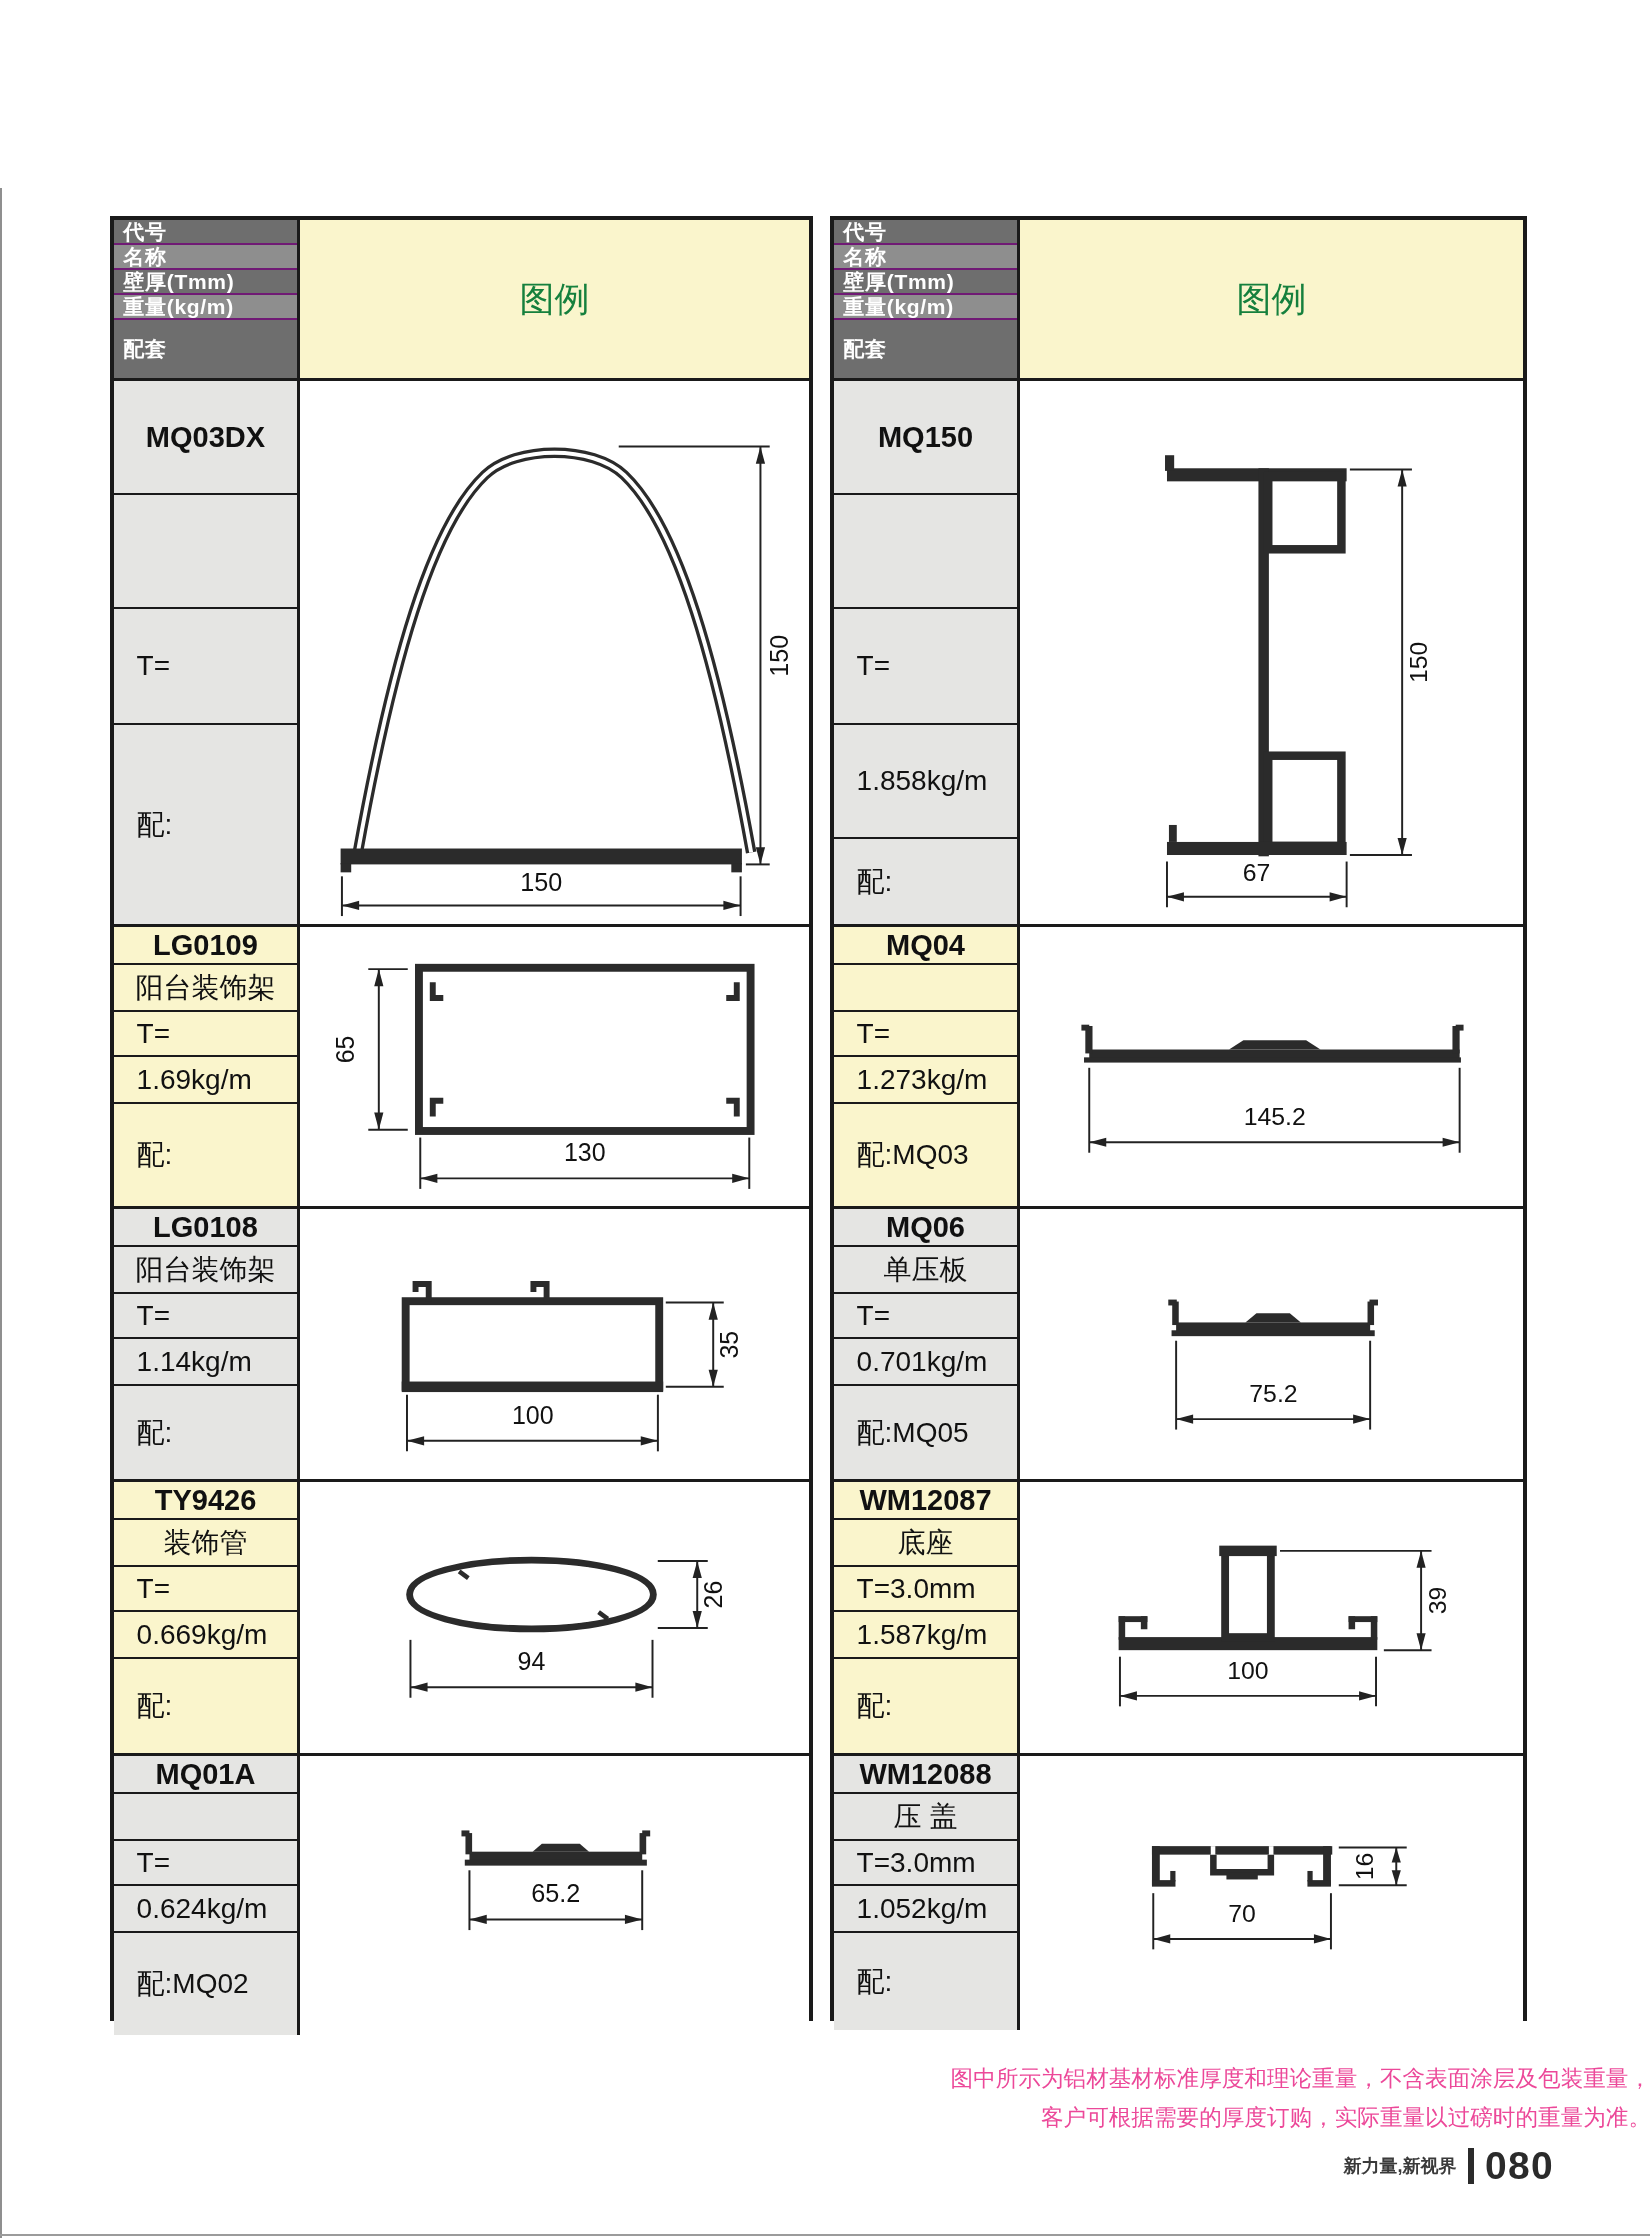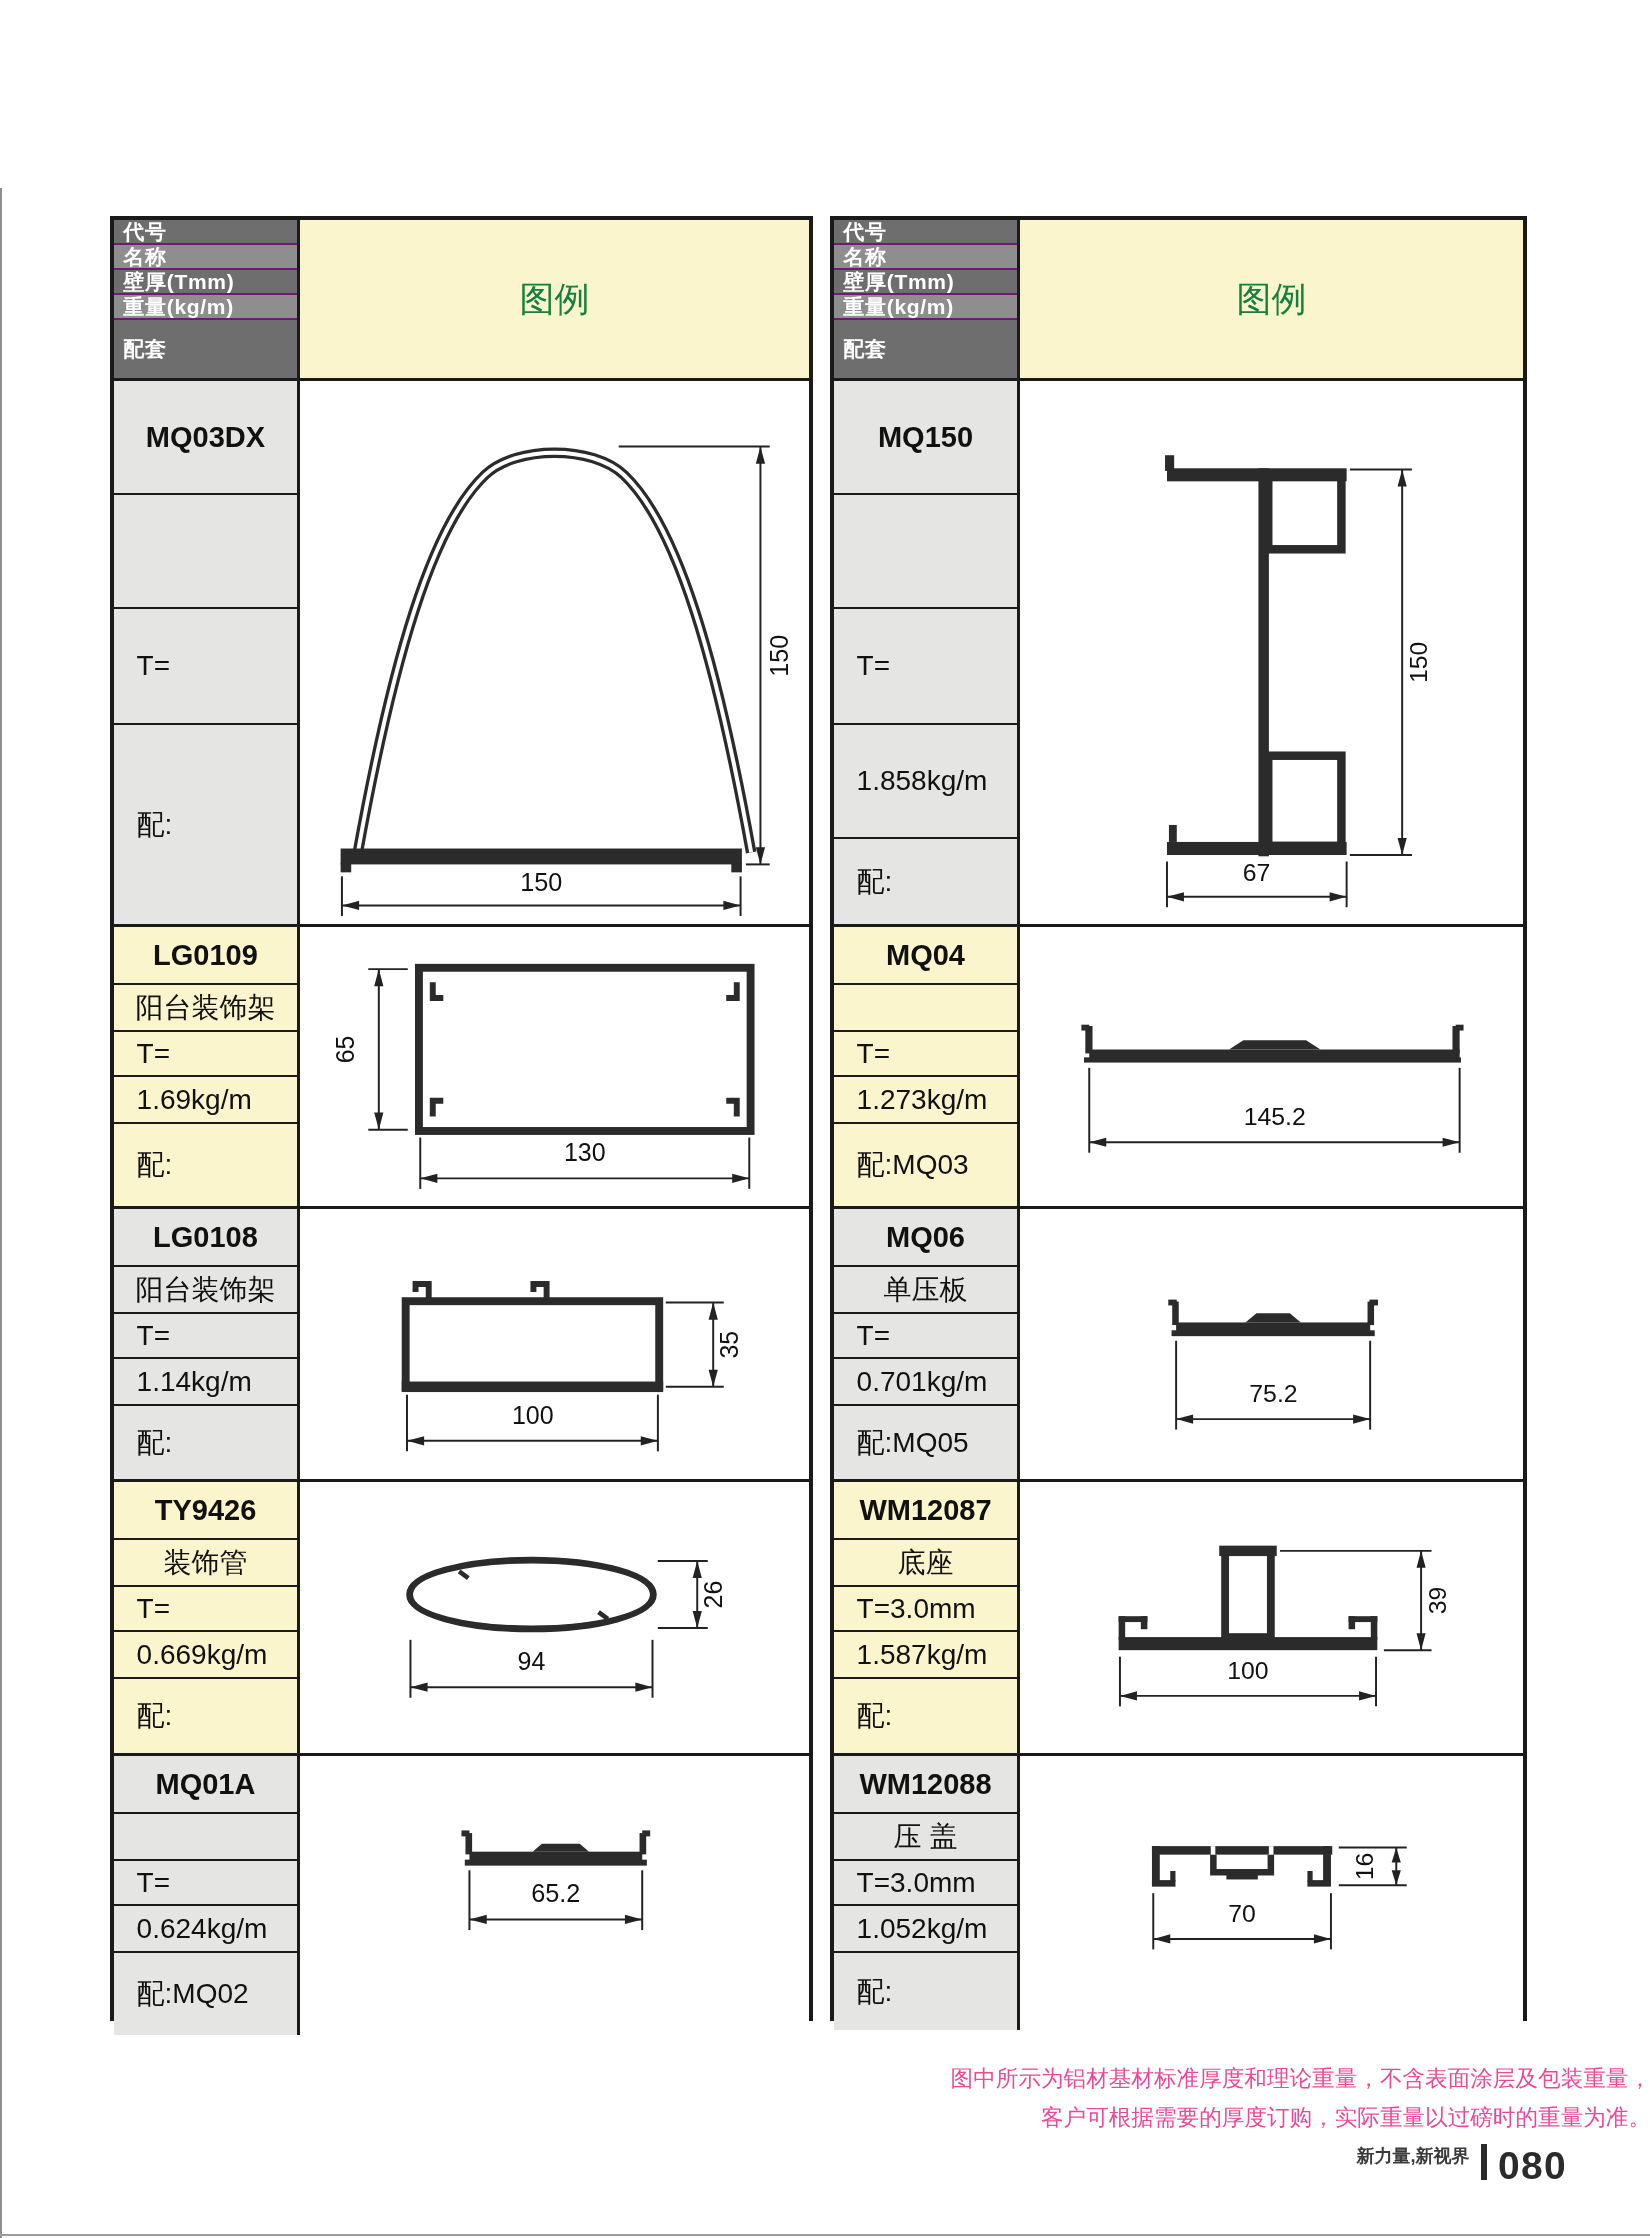--- a/index.html
+++ b/index.html
@@ -41,38 +41,38 @@
   .lcell + .lcell{border-top:2.7px solid #1a1a1a}
   .lcell.grow{flex:1 1 auto}
   .lc-code{justify-content:center;font-weight:bold;font-size:29px}
   .lc-name{justify-content:center}
   .lc-t,.lc-w,.lc-acc{padding-left:22.6px}
 
   .row-tall .lc-code{height:112px}
   .row-tall .lc-name{height:114px}
   .row-tall .lc-t{height:116px}
   .row-tall .lc-w{height:114px}
-  .row-short .lc-code{height:56px}
+  .row-short .lc-code{height:36px}
   .row-short .lc-name{height:47px}
   .row-short .lc-t{height:45px}
   .row-short .lc-w{height:47px}
 
   
   .ink{fill:#2b2b2b}
   .wall{fill:none;stroke:#2b2b2b}
   .wall-inner{fill:none;stroke:#ffffff}
   .dimline{stroke:#222;stroke-width:3;fill:none}
   .arrow{fill:#222;stroke:none}
   .dimtext{font:38px "Liberation Sans","DejaVu Sans",sans-serif;fill:#111}
   .mid{text-anchor:middle}
 
   
   .note{position:absolute;left:0;top:2059px;width:1651px;text-align:right;
         font-size:22.6px;line-height:39px;color:#ec4899}
-  .page-footer{position:absolute;top:2144px;right:84px;display:flex;align-items:flex-start}
+  .page-footer{position:absolute;top:2144px;right:97px;display:flex;align-items:center}
   .brand{font-size:18px;font-weight:bold;color:#3a3a3a}
   .pf-bar{width:6px;height:36px;background:#2b2b2b;margin:0 10.6px 0 12px}
   .page-num{font-size:39px;font-weight:bold;color:#2b2b2b;letter-spacing:1.3px}
 </style>
 </head>
 <body>
 
 <div class="scan-left"></div>
 <div class="scan-bottom"></div>
 

